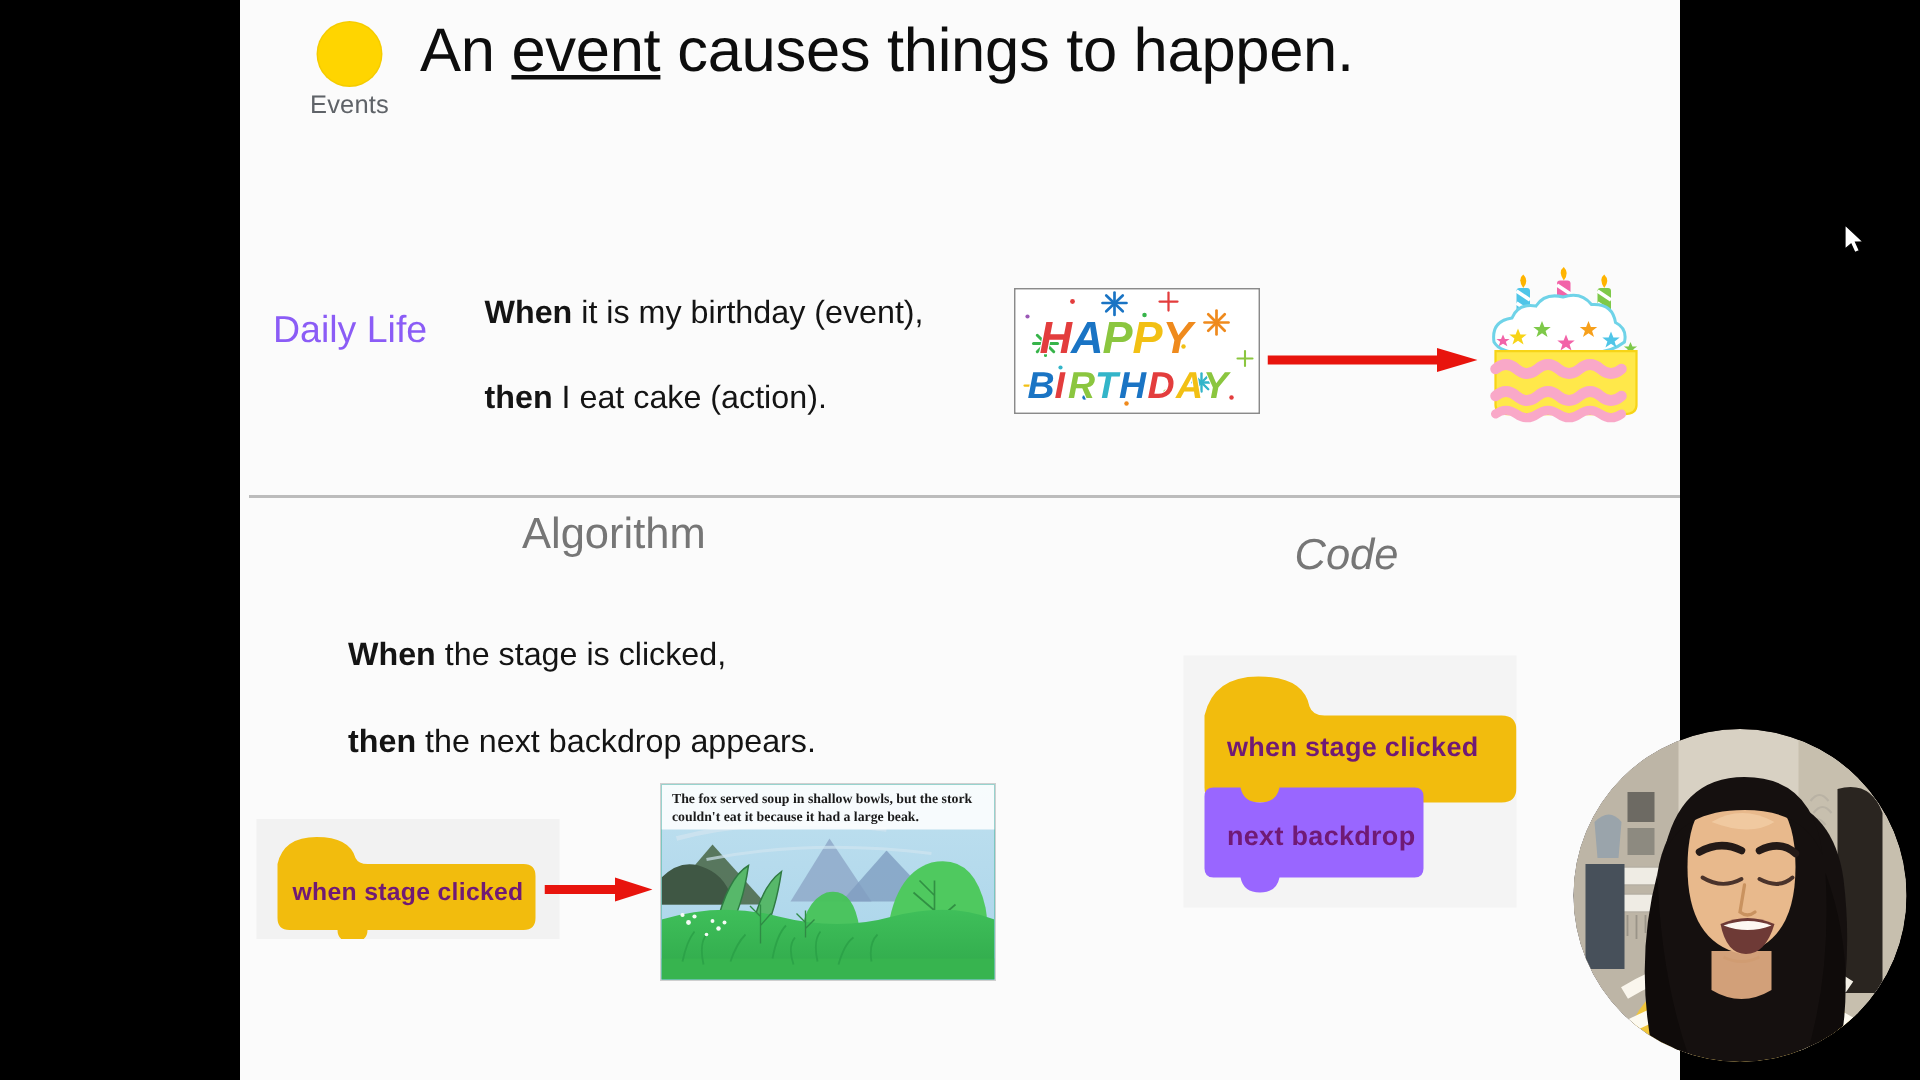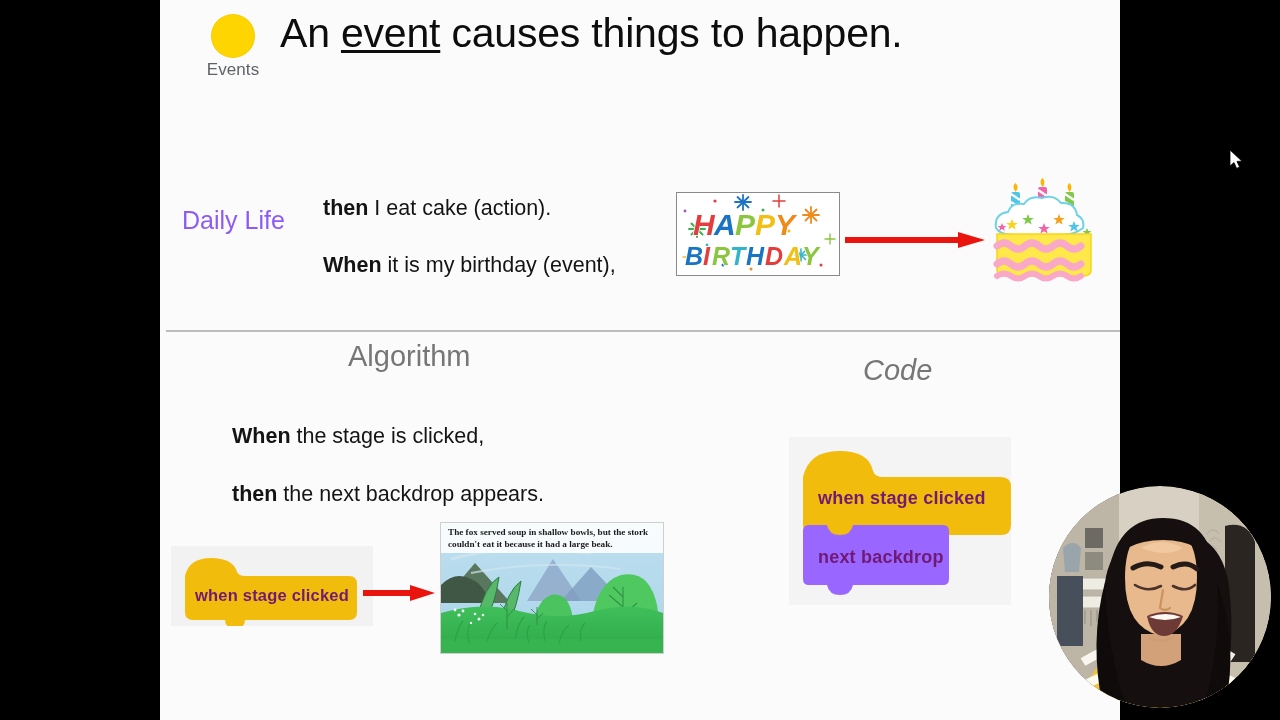--- a/index.html
+++ b/index.html
@@ -237,22 +237,22 @@
     <div class="events-badge">
       <div class="events-dot"></div>
       <div class="events-label">Events</div>
     </div>
 
     <div class="slide-title"><span>An </span><u>event</u><span> causes things to happen.</span></div>
 
     <div class="daily-label">Daily Life</div>
 
     <div class="daily-lines">
+      <div><b>When</b><span> it is my birthday (event),</span></div>
       <div><b>then</b><span> I eat cake (action).</span></div>
-      <div><b>When</b><span> it is my birthday (event),</span></div>
     </div>
 
     <div class="bday-card">
       <svg class="bday-svg" viewBox="0 0 162 82" xmlns="http://www.w3.org/2000/svg">
         <rect x="0" y="0" width="162" height="82" fill="#ffffff"></rect>
         <g stroke-linecap="round">
           <g stroke="#37b44a" stroke-width="2">
             <line x1="12" y1="36" x2="28" y2="36"></line>
               <line x1="20" y1="28" x2="20" y2="44"></line>
             <line x1="14.5" y1="30.5" x2="25.5" y2="41.5"></line>

